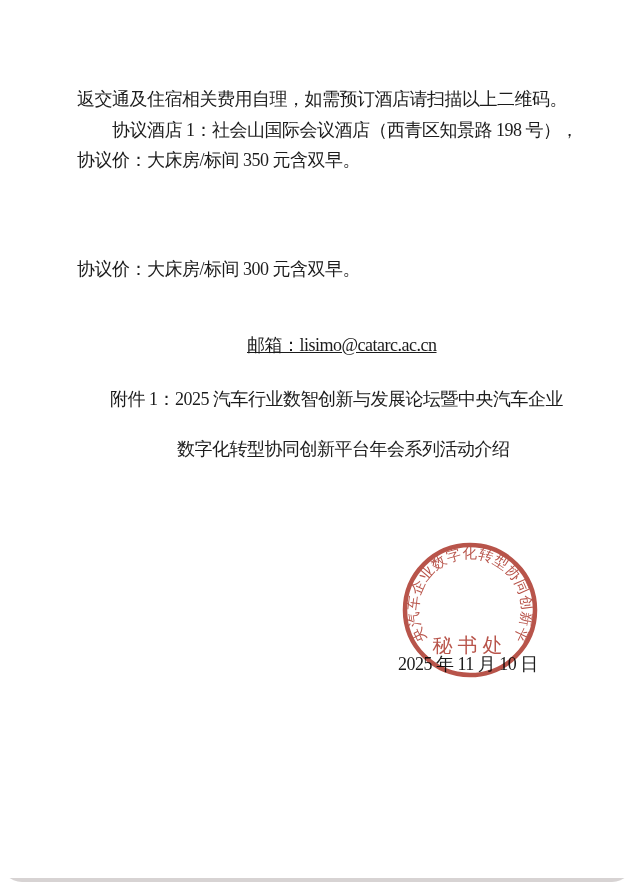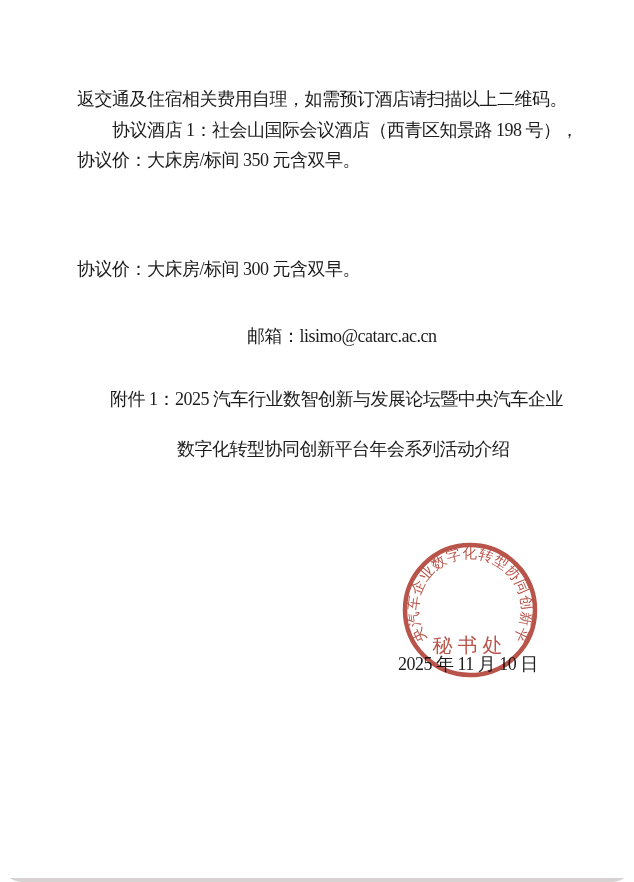--- a/index.html
+++ b/index.html
@@ -24,21 +24,21 @@
     white-space: nowrap;
   }
   
   .l1  { left: 77px;  top: 90px;  }
   .l2  { left: 112px; top: 121px; }
   .l3  { left: 77px;  top: 151px; }
   .l4  { left: 112px; top: 182px; }
   .l5  { left: 77px;  top: 212px; margin-top: 48px; }
   
   .c1  { left: 112px; top: 292px; }
-  .c2  { left: 247px; top: 327px; }
+  .c2  { left: 247px; top: 336px; text-decoration: underline; }
   
   .a1  { left: 110px; top: 390px; }
   .a2  { left: 177px; top: 420px; margin-top: 20px; }
   
   .sig  { left: 212px; top: 619px; }
   .date { left: 398px; top: 655px; text-align: center; }
   
   .stamp {
     position: absolute;
     left: 390px;

